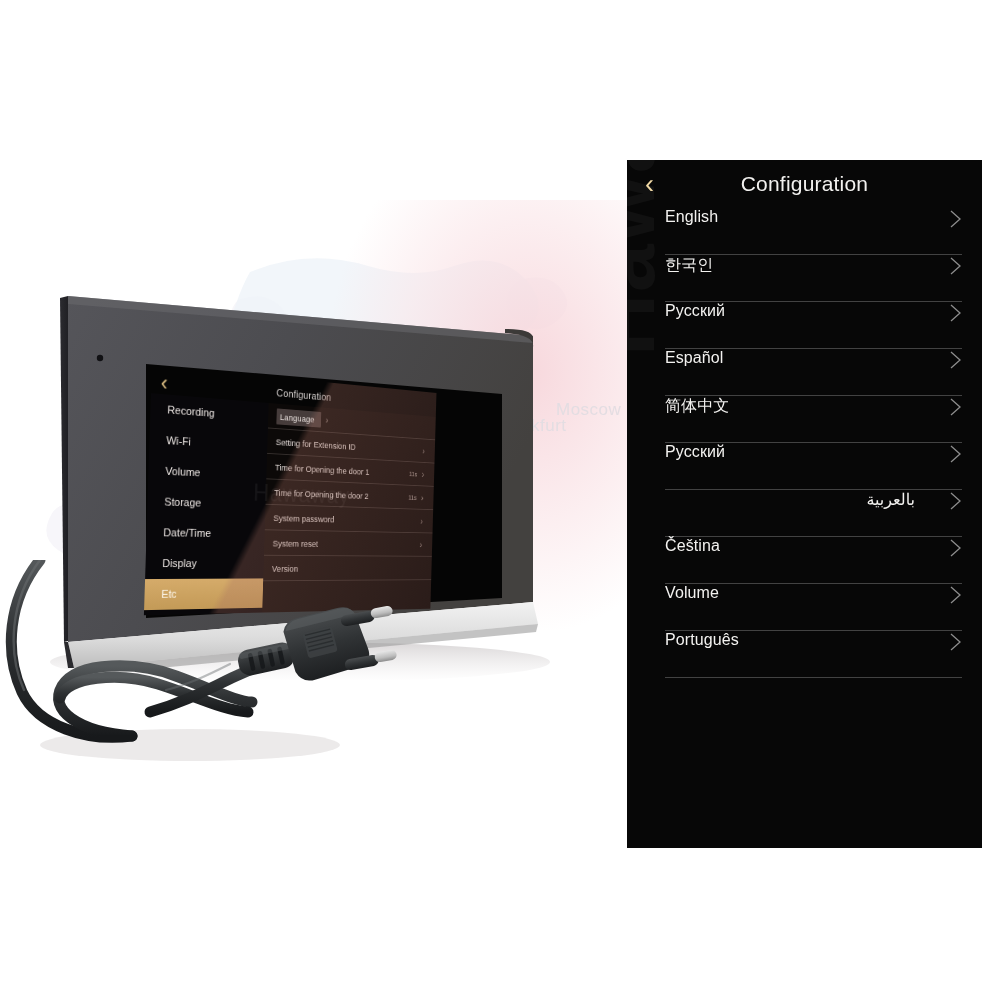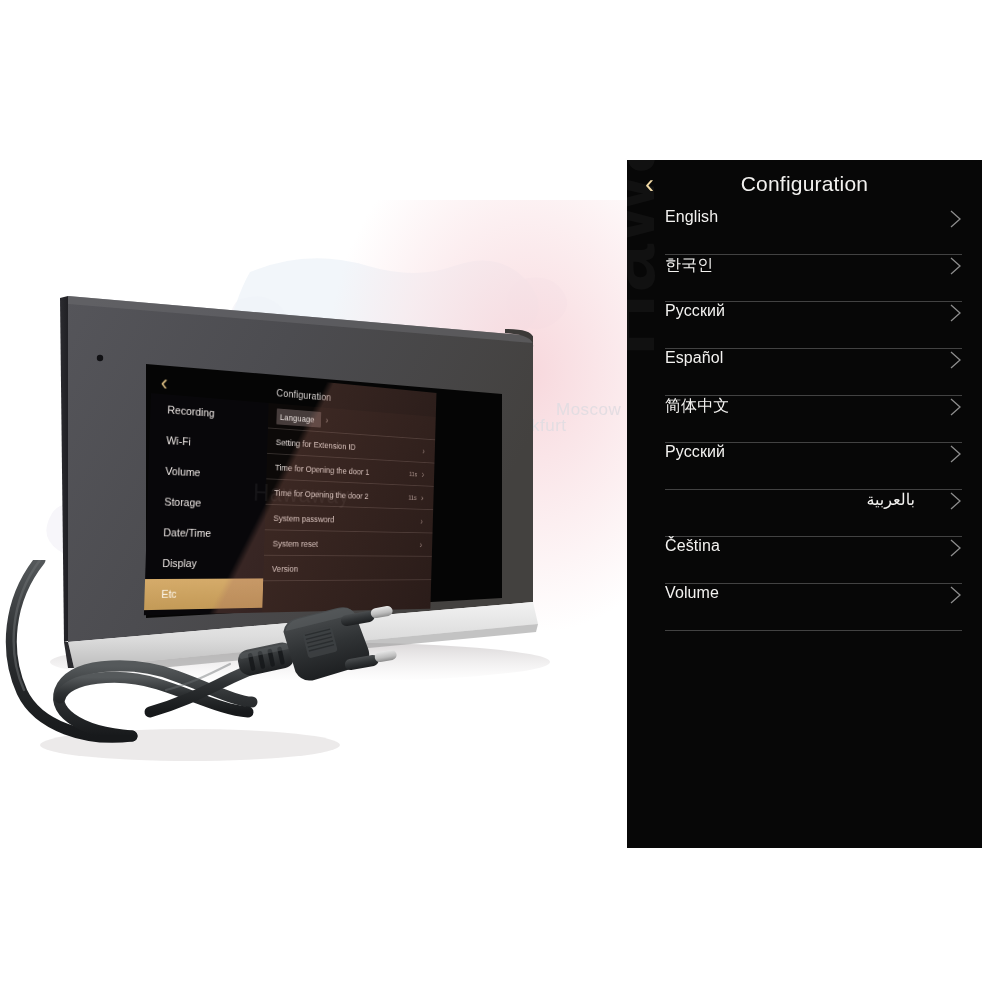--- a/index.html
+++ b/index.html
@@ -459,17 +459,25 @@
         <span class="lang-label">Volume</span>
         <span class="chev">
           <svg width="13" height="22" viewBox="0 0 13 22">
               <polyline points="2,3 11,11 2,19" fill="none" stroke="#8d8d8d" stroke-width="1.3"></polyline>
             </svg>
         </span>
       </div>
 
 
 
+      <div class="lang-row">
+        <span class="lang-label">Português</span>
+        <span class="chev">
+          <svg width="13" height="22" viewBox="0 0 13 22">
+              <polyline points="2,3 11,11 2,19" fill="none" stroke="#8d8d8d" stroke-width="1.3"></polyline>
+            </svg>
+        </span>
+      </div>
 
     </div>
   </div>
 
 </div>
 
 </body></html>

